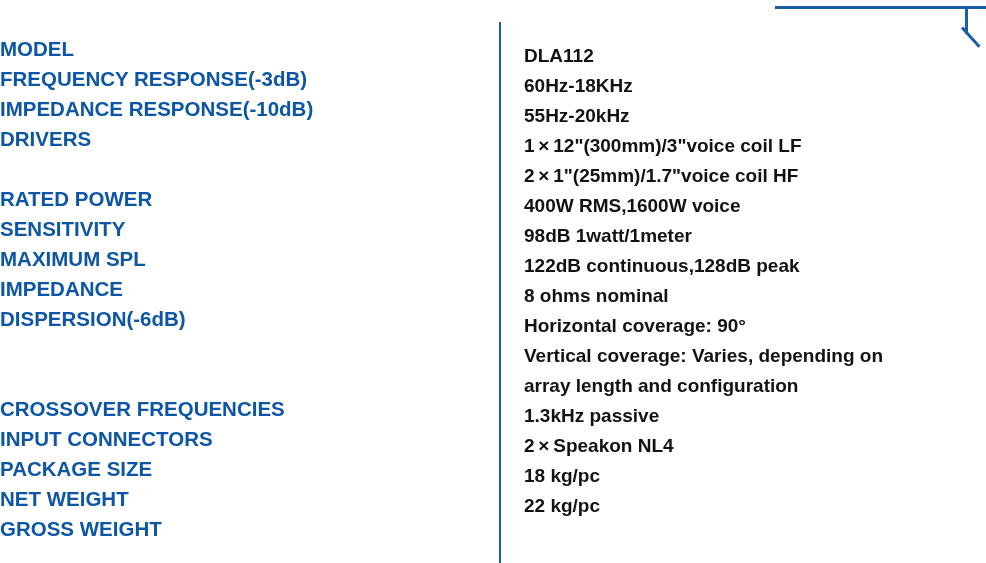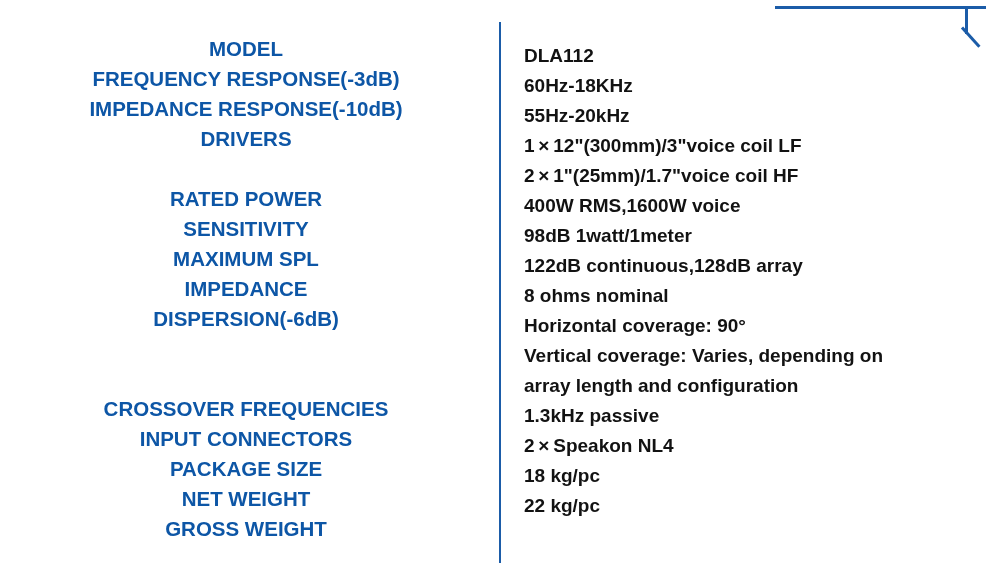--- a/index.html
+++ b/index.html
@@ -57,24 +57,23 @@
 
   .spec-table {
     position: absolute;
     left: 0;
     top: 34px;
     width: 986px;
   }
 
   .labels-column {
     position: absolute;
-    left: 11px;
+    left: 0;
     top: 0;
     width: 470px;
-    text-align: center;
   }
   .values-column {
     position: absolute;
     left: 524px;
     top: 0;
     width: 455px;
     margin-top: 7px;
   }
 
   .label-row {
@@ -131,21 +130,21 @@
   </div>
 
   <div class="values-column">
     <div class="value-row">DLA112</div>
     <div class="value-row">60Hz-18KHz</div>
     <div class="value-row">55Hz-20kHz</div>
     <div class="value-row">1 × 12"(300mm)/3"voice coil LF</div>
     <div class="value-row">2 × 1"(25mm)/1.7"voice coil HF</div>
     <div class="value-row">400W RMS,1600W voice</div>
     <div class="value-row">98dB  1watt/1meter</div>
-    <div class="value-row">122dB continuous,128dB array</div>
+    <div class="value-row">122dB continuous,128dB peak</div>
     <div class="value-row">8 ohms nominal</div>
     <div class="value-row">Horizontal coverage: 90°</div>
     <div class="value-row">Vertical coverage: Varies, depending on</div>
     <div class="value-row">array length and configuration</div>
     <div class="value-row">1.3kHz passive</div>
     <div class="value-row">2 × Speakon NL4</div>
     <div class="value-row">18 kg/pc</div>
     <div class="value-row">22 kg/pc</div>
   </div>
 

